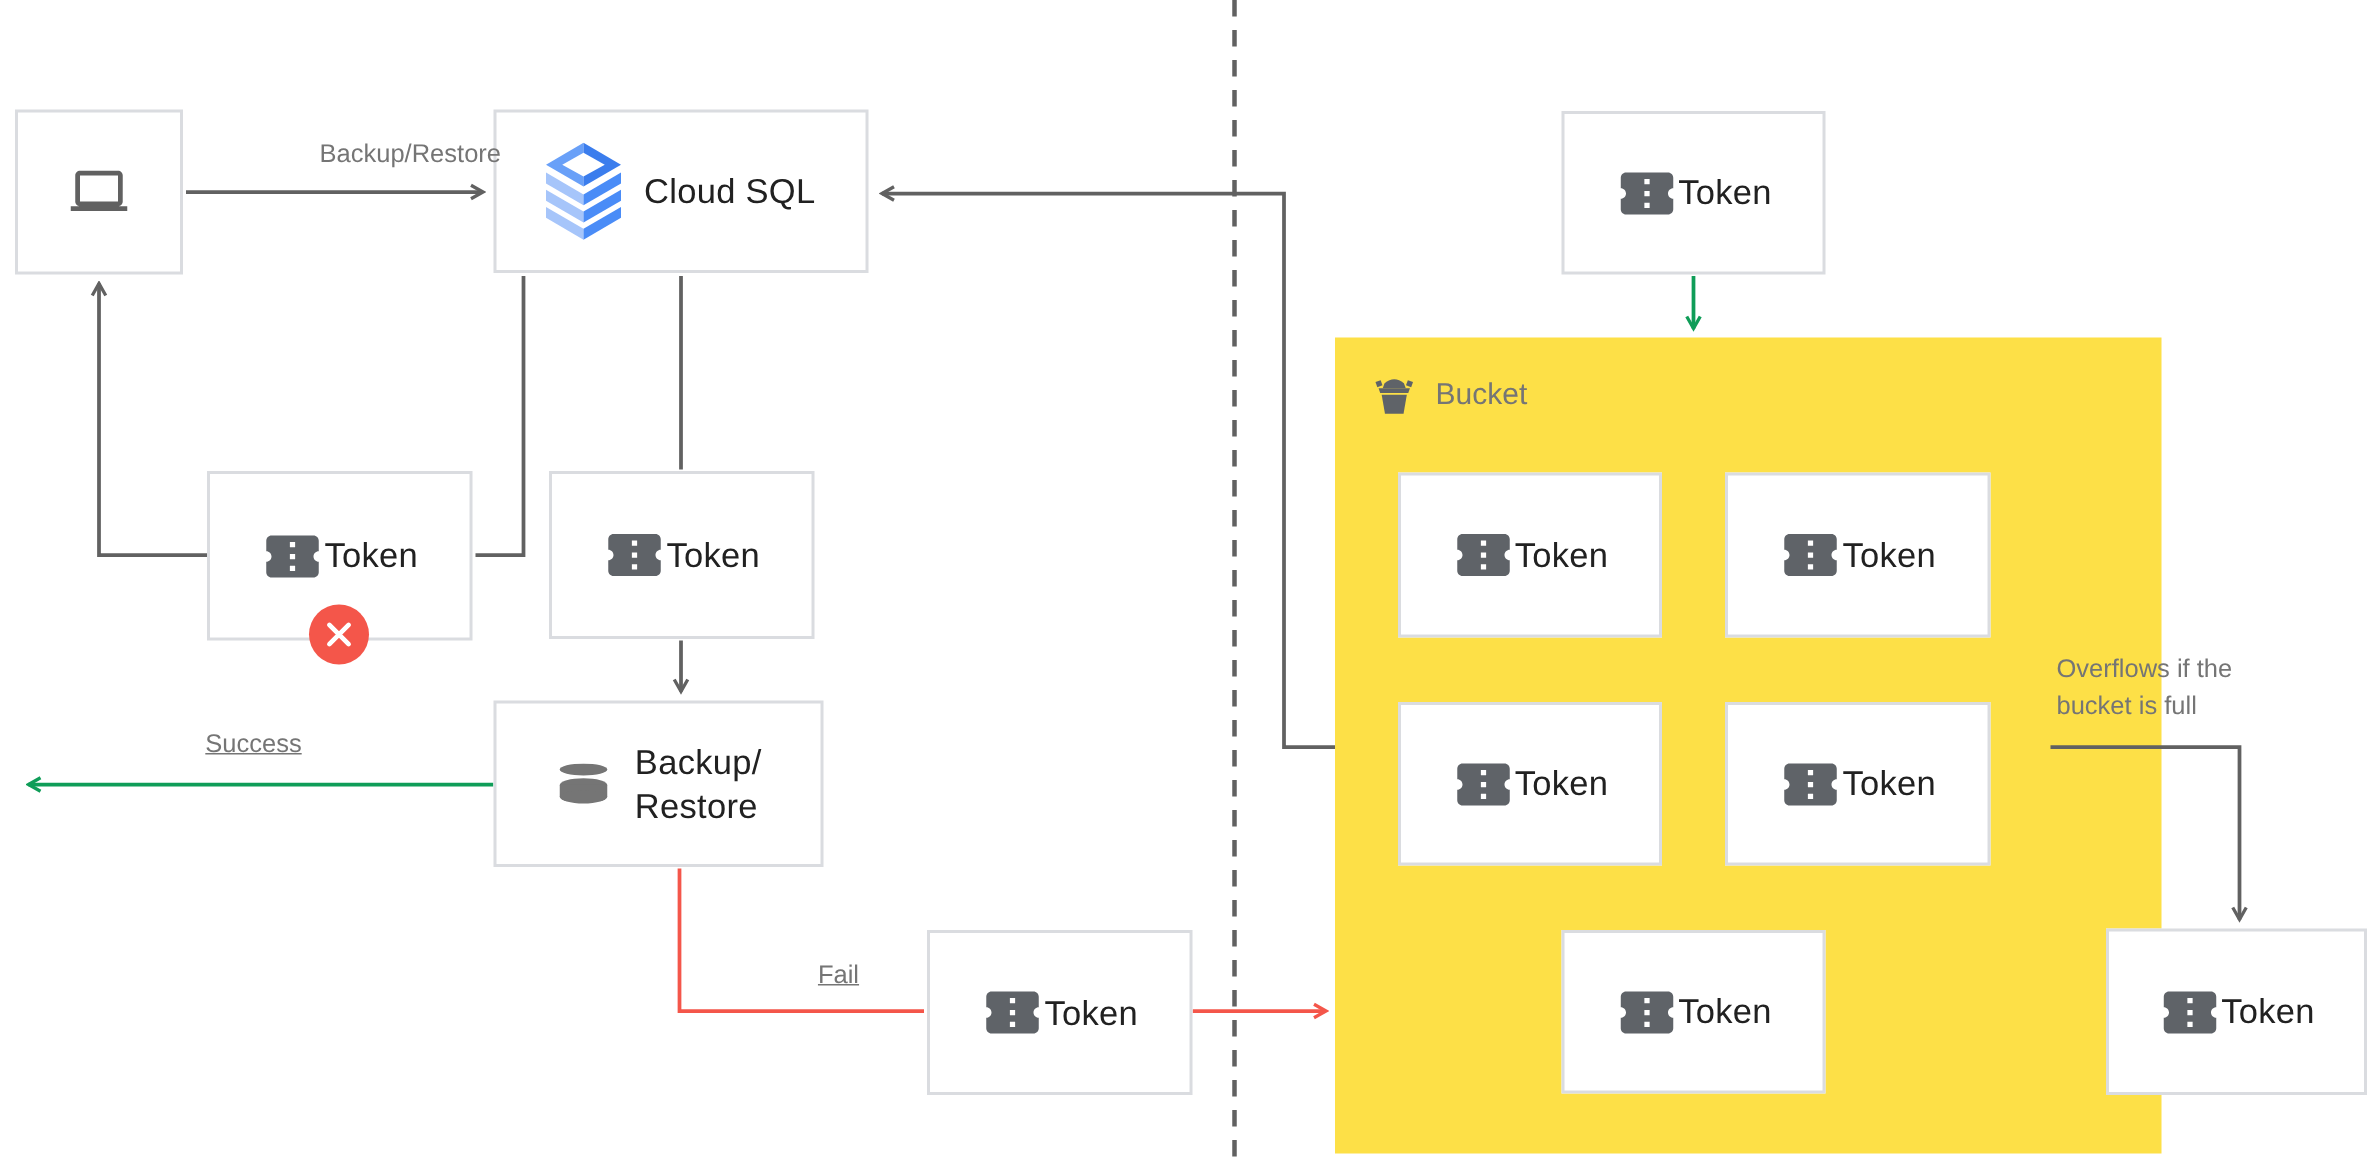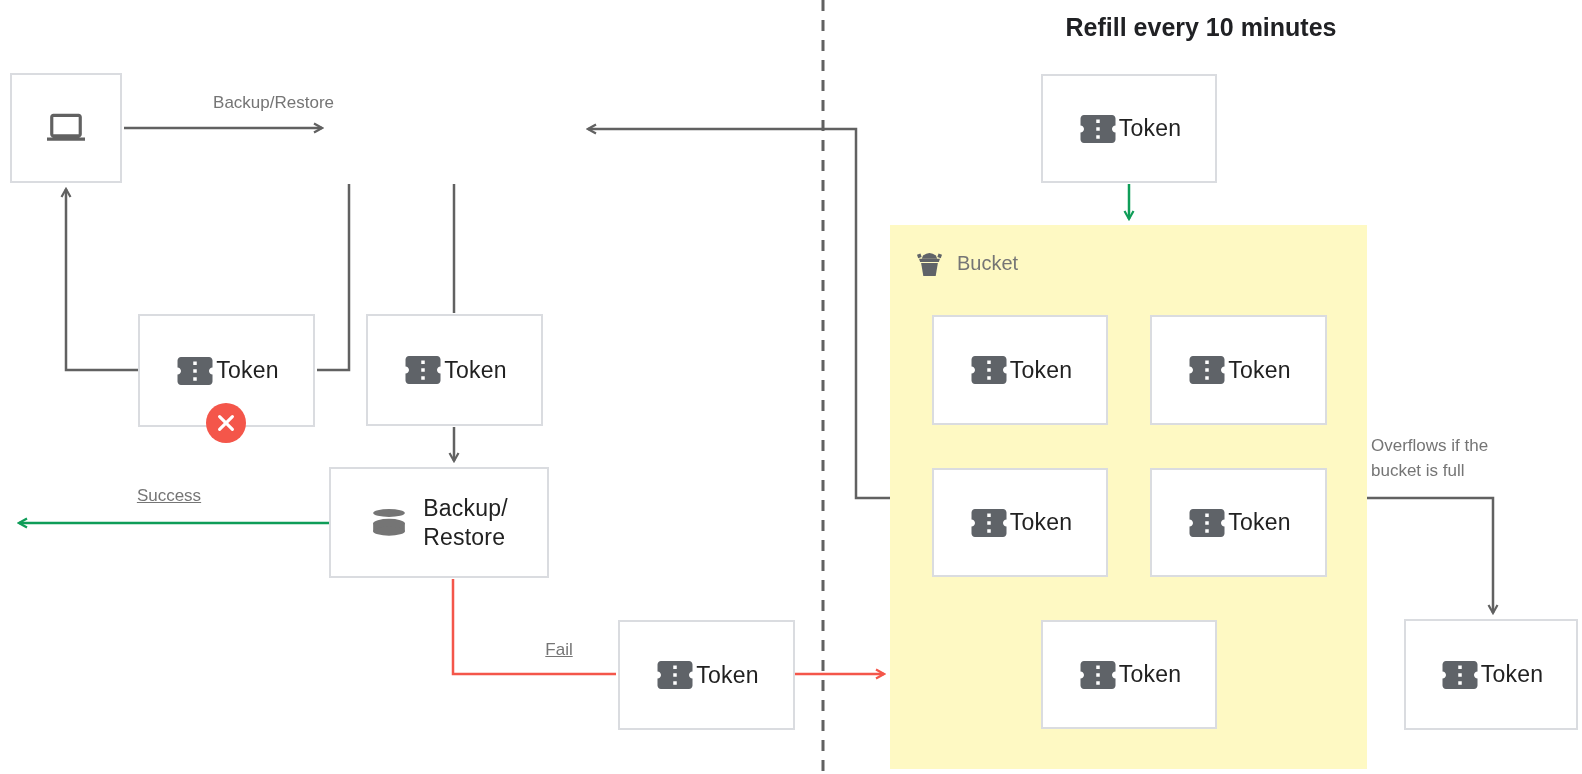--- a/index.html
+++ b/index.html
@@ -14,22 +14,22 @@
   }
   .token-box{}
   .node-text{font-size:23px;color:#212121;letter-spacing:0.2px;}
   .node-text-2l{font-size:23px;color:#212121;line-height:29px;letter-spacing:0.2px;}
   .edge-label{position:absolute;color:#757575;font-size:17px;z-index:3;}
   .title{
     position:absolute;left:823px;top:13px;width:756px;text-align:center;
     font-size:25px;font-weight:bold;color:#202124;z-index:3;
   }
   .bucket{
-    position:absolute;left:890px;top:225px;width:477px;height:544px;
-    background:#fef9c3;z-index:0;text-align:right;
+    position:absolute;left:890px;top:225px;width:551px;height:544px;
+    background:#fde047;z-index:0;text-align:right;
   }
   .bucket-header{
     position:absolute;left:23px;top:22px;display:flex;align-items:center;gap:11px;
   }
   .bucket-label{color:#757575;font-size:20px;}
   .x-badge{
     position:absolute;left:206px;top:403px;width:40px;height:40px;border-radius:50%;
     background:#f4564a;z-index:4;display:flex;align-items:center;justify-content:center;
   }
   .backup-content{display:flex;align-items:center;gap:15px;}
@@ -73,28 +73,41 @@
         <path d="M7.3 6.2 Q12 2.4 16.7 6.2 L17.6 8.6 L6.4 8.6 Z"></path>
         <path d="M2.9 5.6 l2.5 -0.9 0.9 2.5 -2.5 0.9 z"></path>
         <path d="M21.1 5.6 l-2.5 -0.9 -0.9 2.5 2.5 0.9 z"></path>
         <path d="M4.4 8.6 h15.2 l-0.8 2.3 H5.2 Z"></path>
         <path d="M5.9 11.7 h12.2 l-1.6 9.3 H7.5 Z"></path>
       </svg>
       <span class="bucket-label">Bucket</span>
     </div>
   </div>
 
-  <div class="title">Refill every 10 minutes</div>
 
   <div class="box" style="left:10px;top:73px;width:112px;height:110px;">
     <svg viewBox="0 0 24 24" width="38" height="38" fill="#616161">
       <path d="M20 18c1.1 0 1.99-.9 1.99-2L22 5c0-1.1-.9-2-2-2H4c-1.1 0-2 .9-2 2v11c0 1.1.9 2 2 2H0v2h24v-2h-4zM4 5h16v11H4V5z"></path>
     </svg>
   </div>
 
+  <div class="box" style="left:329px;top:73px;width:250px;height:109px;gap:15px;">
+    <svg viewBox="0 0 24 31" width="50" height="65">
+      <polygon points="0,9.5 12,16.5 12,20 0,13" fill="#a6c5fa"></polygon>
+      <polygon points="12,16.5 24,9.5 24,13 12,20" fill="#4a8cf7"></polygon>
+      <polygon points="0,15 12,22 12,25.5 0,18.5" fill="#a6c5fa"></polygon>
+      <polygon points="12,22 24,15 24,18.5 12,25.5" fill="#4a8cf7"></polygon>
+      <polygon points="0,20.5 12,27.5 12,31 0,24" fill="#a6c5fa"></polygon>
+      <polygon points="12,27.5 24,20.5 24,24 12,31" fill="#4a8cf7"></polygon>
+      <polygon points="12,0 0,7 12,14" fill="#69a0f8"></polygon>
+      <polygon points="12,0 24,7 12,14" fill="#3b7ded"></polygon>
+      <polygon points="12,3.2 18.8,7 12,10.8 5.2,7" fill="#ffffff"></polygon>
+    </svg>
+    <span class="node-text">Cloud SQL</span>
+  </div>
 
   <div class="box token-box" style="left:138px;top:314px;width:177px;height:113px;">
     <svg viewBox="0 0 24 24" width="42" height="42" fill="#5f6368">
       <path d="M22 10V6c0-1.11-.9-2-2-2H4c-1.1 0-1.99.89-1.99 2v4c1.1 0 1.99.9 1.99 2s-.89 2-2 2v4c0 1.1.9 2 2 2h16c1.1 0 2-.9 2-2v-4c-1.1 0-2-.9-2-2s.9-2 2-2zm-9 7.5h-2v-2h2v2zm0-4.5h-2v-2h2v2zm0-4.5h-2V6.5h2v2z"></path>
     </svg>
     <span class="node-text">Token</span>
   </div>
 
   <div class="x-badge">
     <svg viewBox="0 0 24 24" width="22" height="22">

